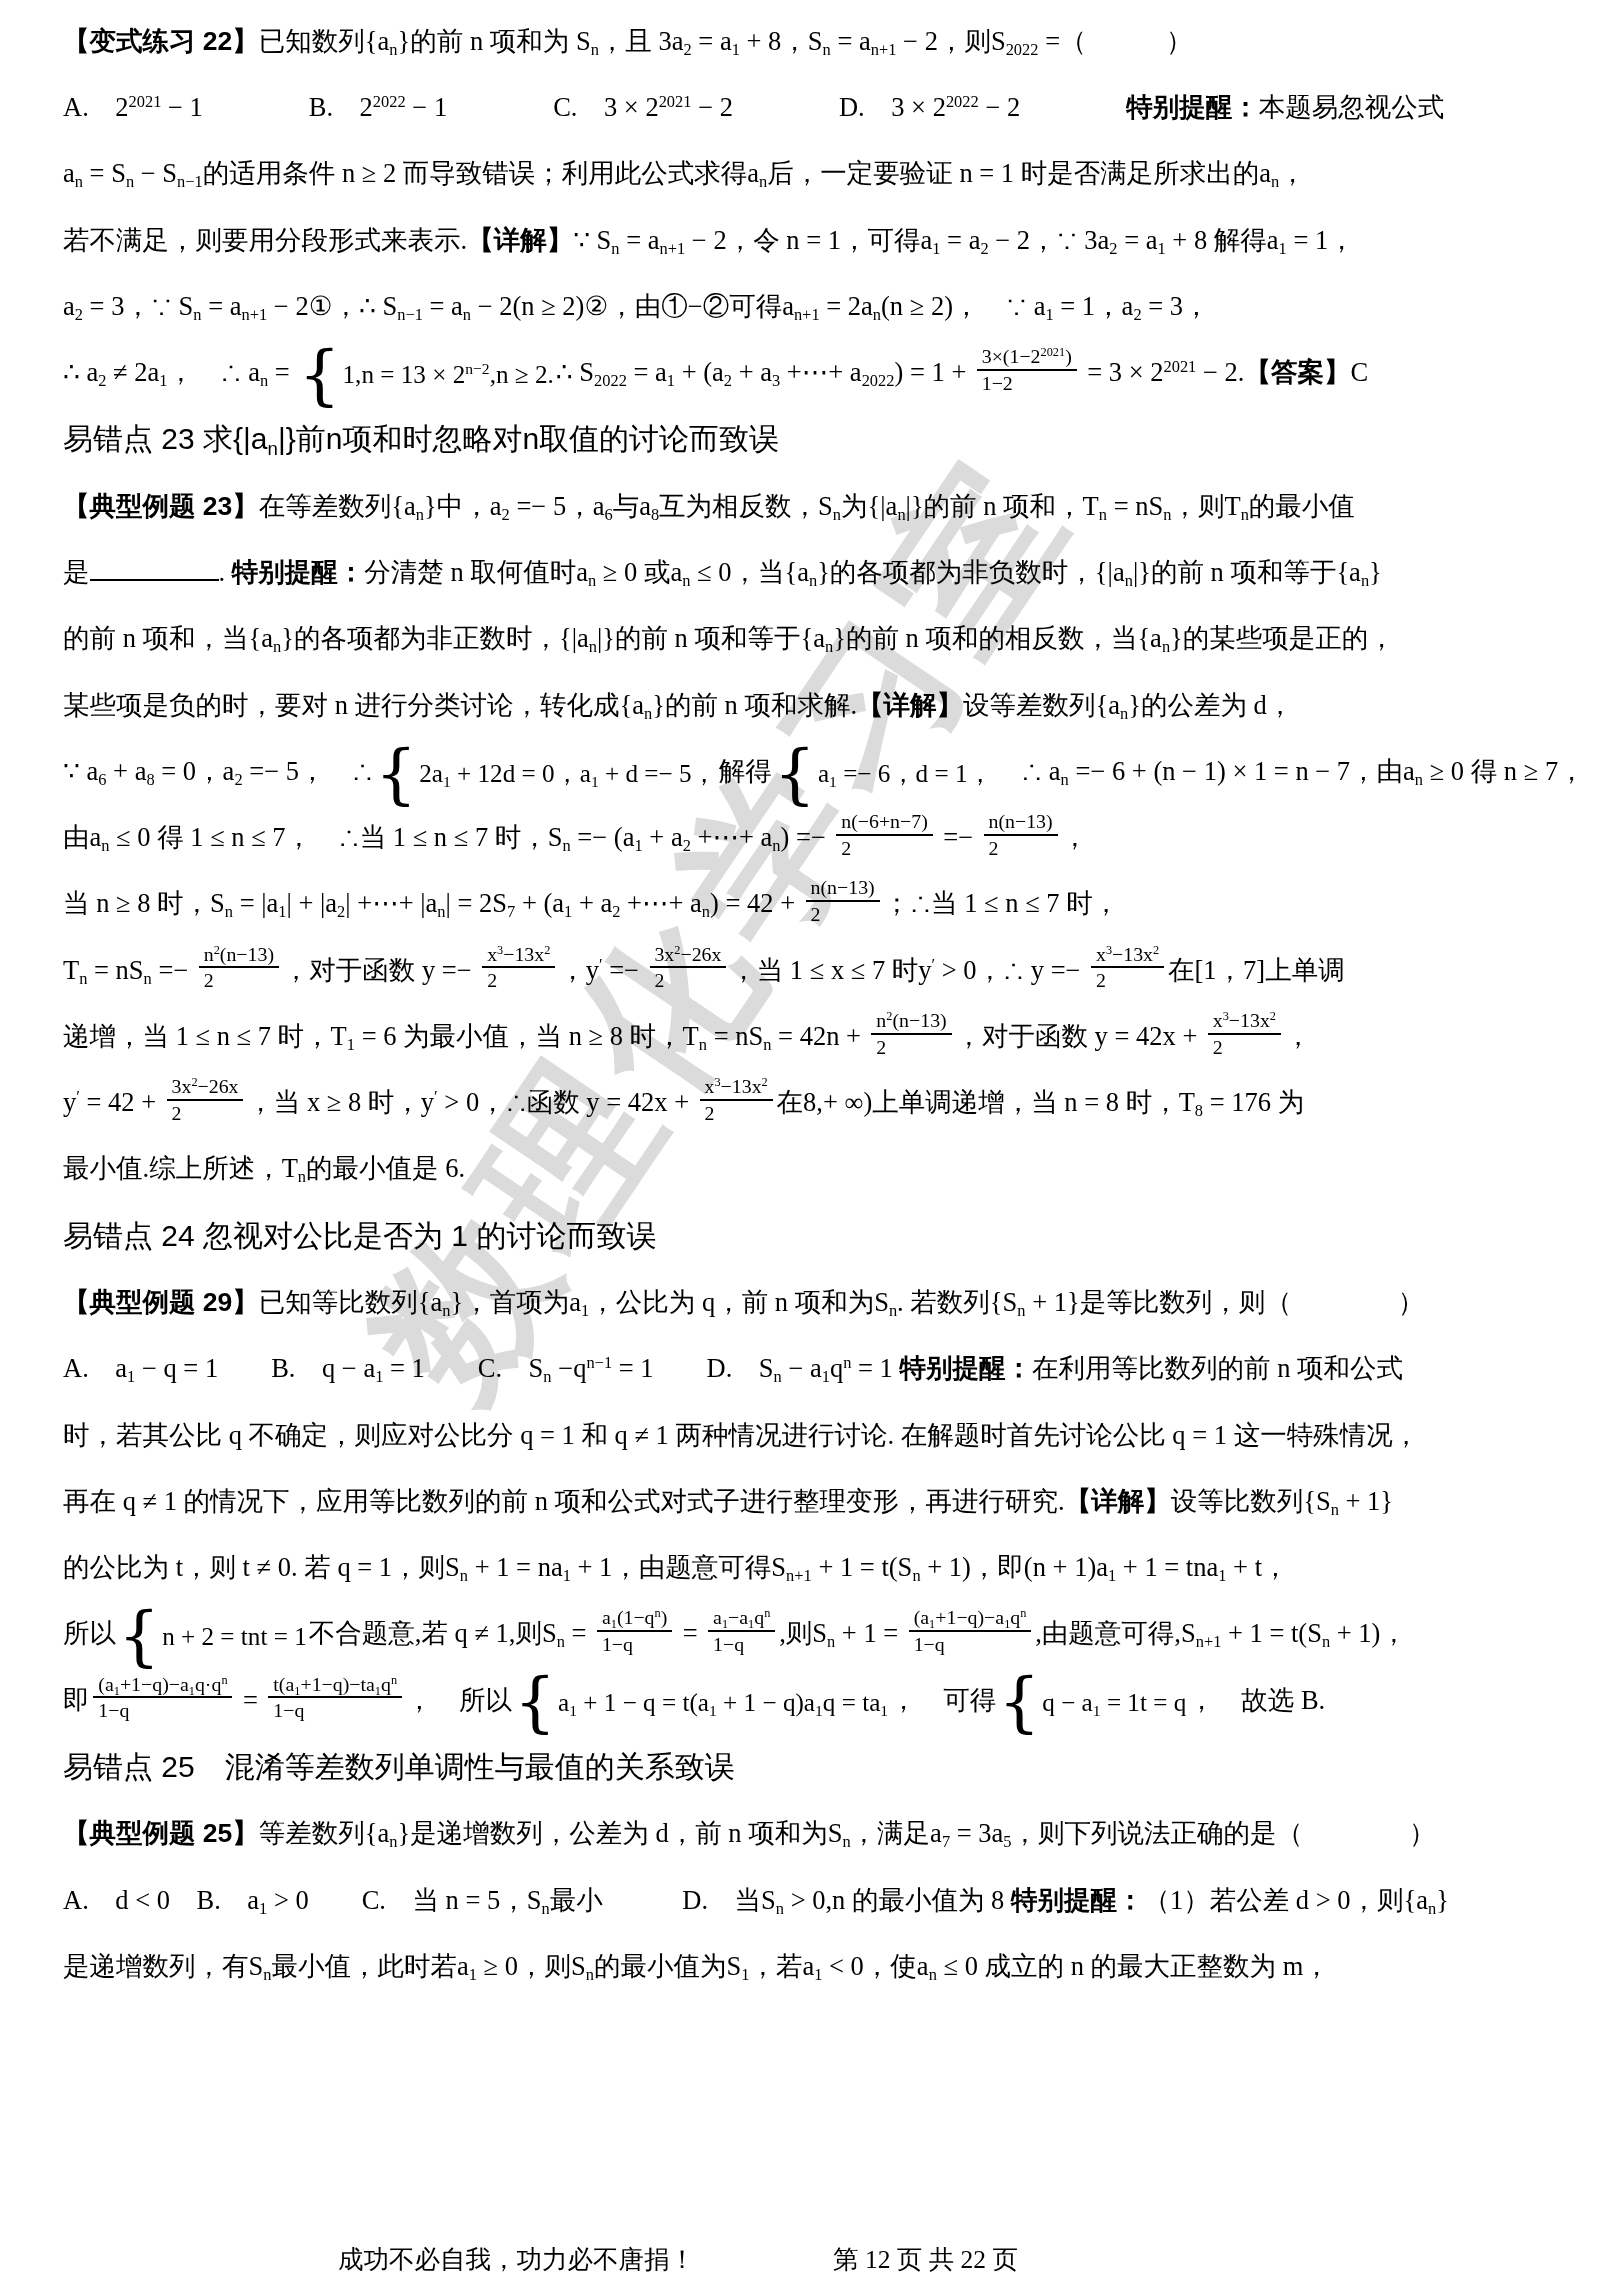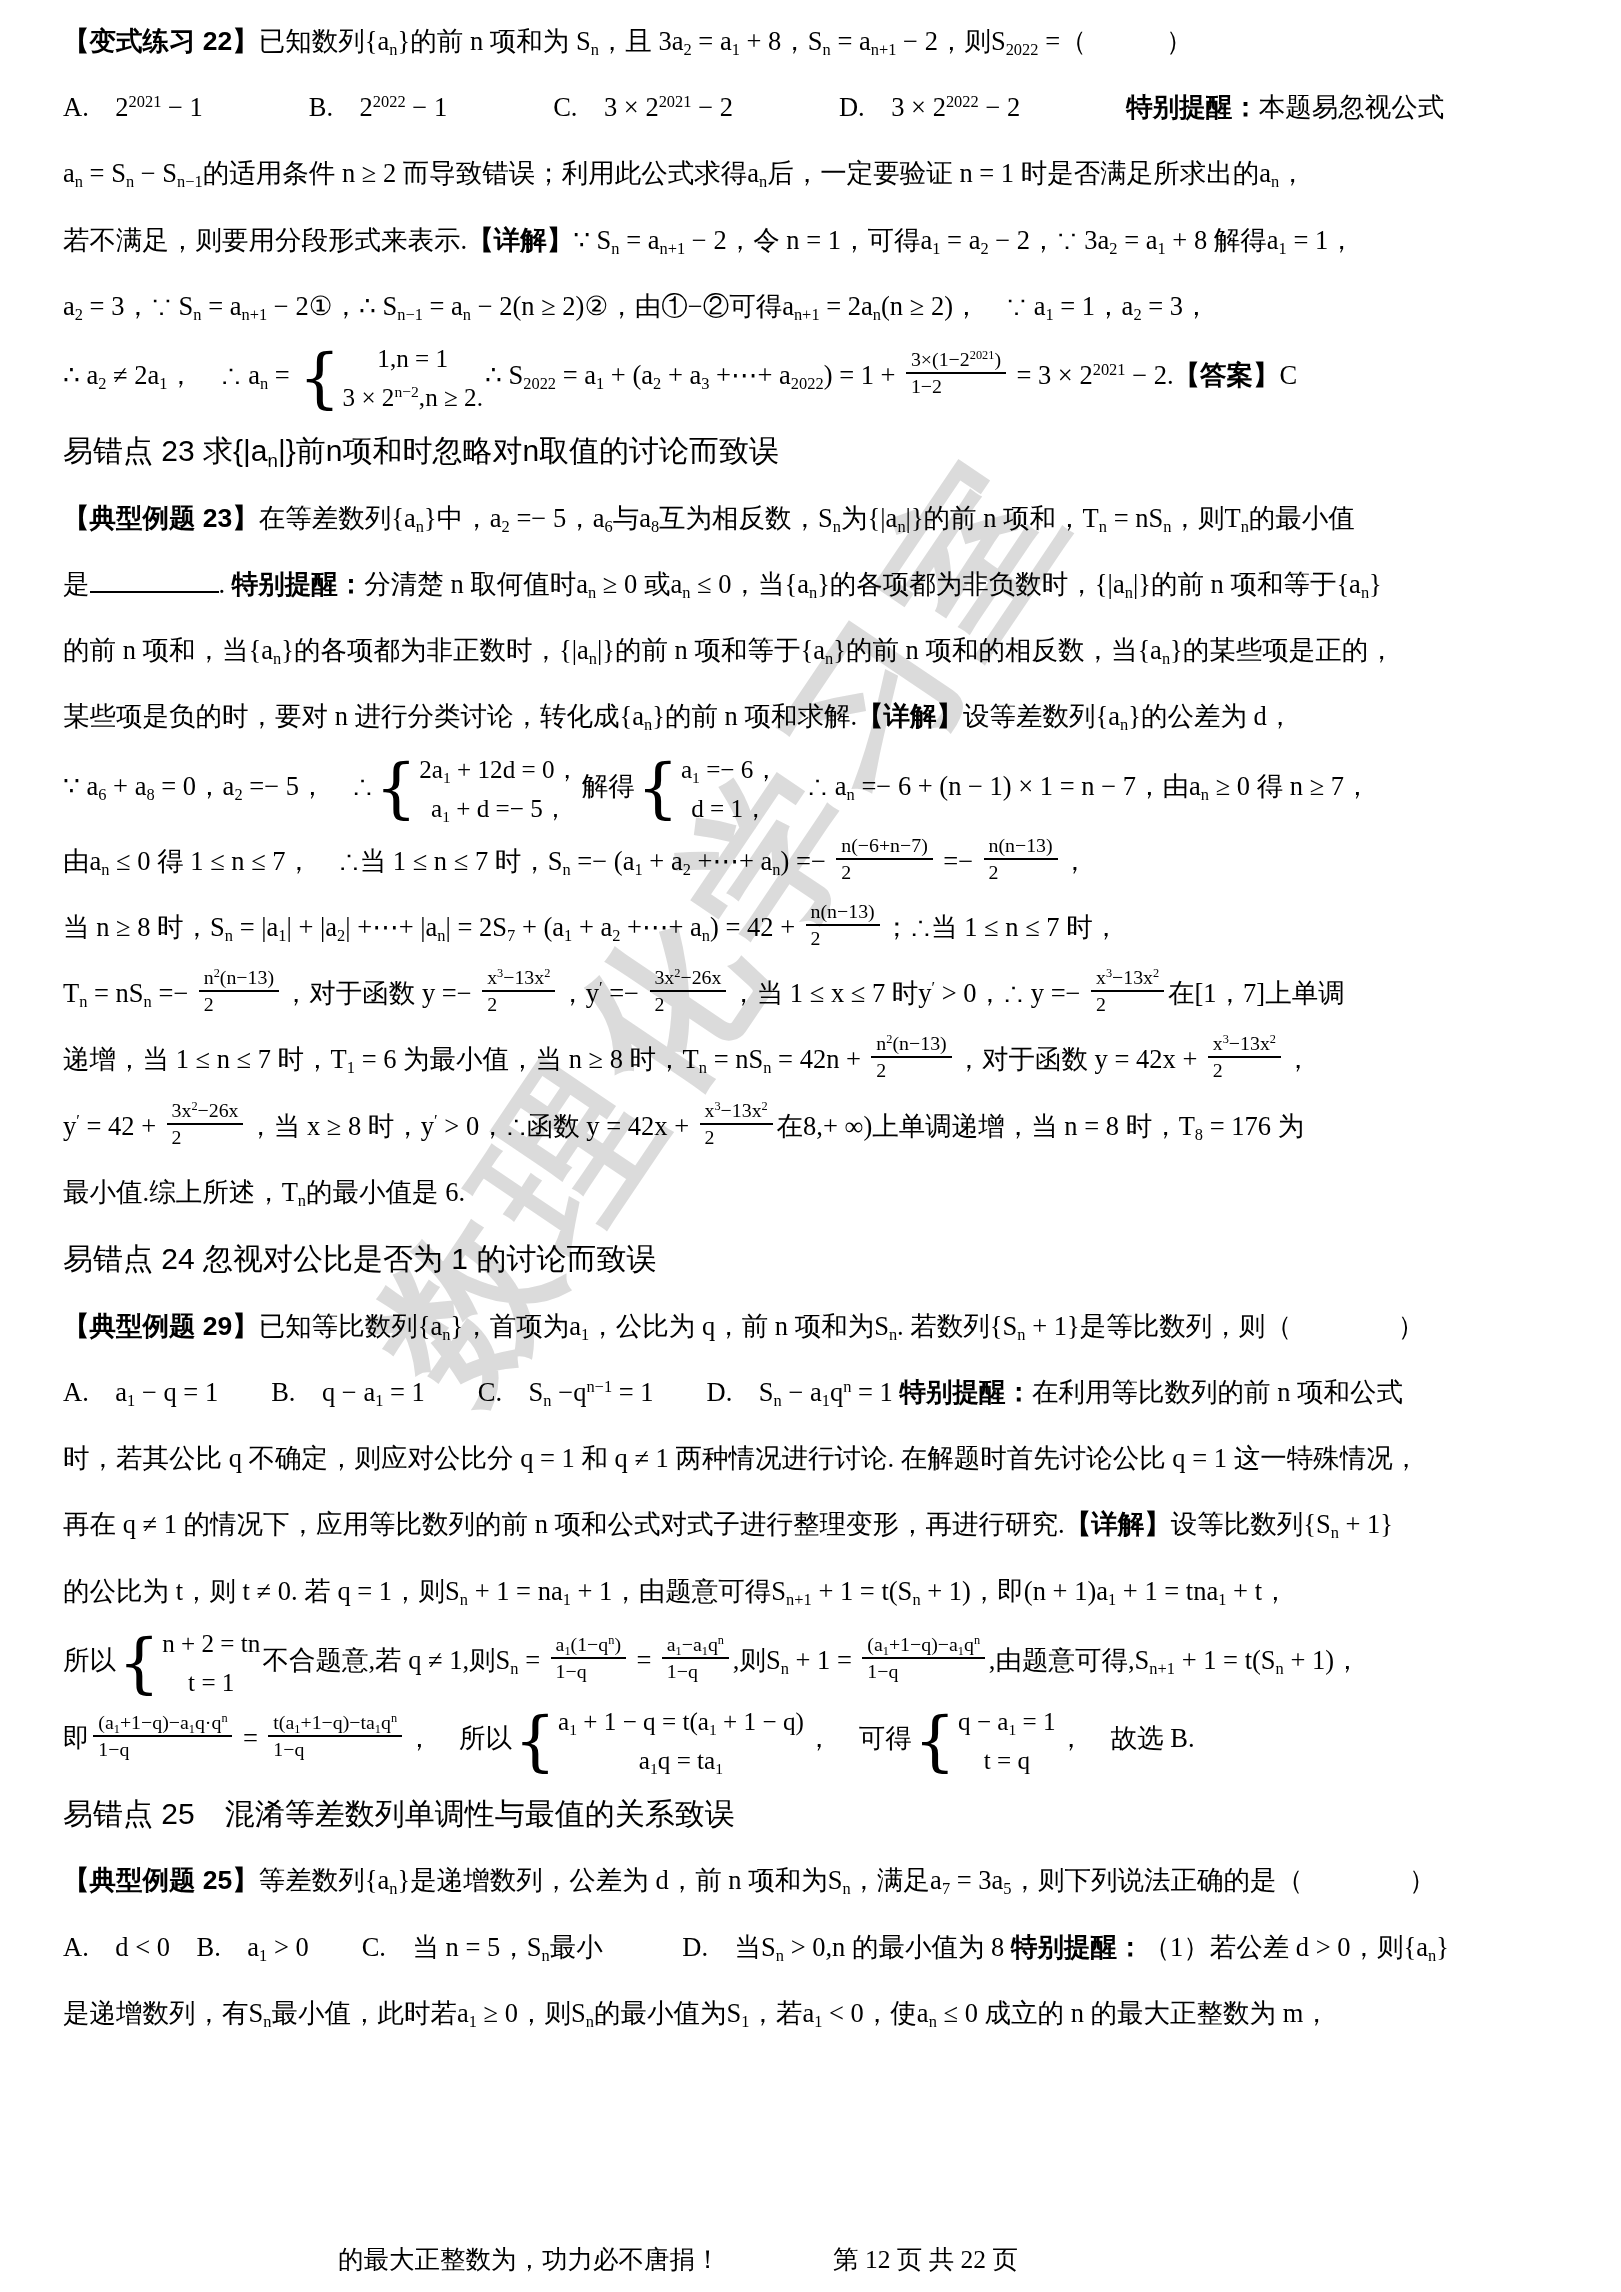--- a/index.html
+++ b/index.html
@@ -77,21 +77,21 @@
     margin:0 2px;
   }
   .cases .brace{
     font-family:"DejaVu Serif", serif;
     font-size:2.5em;
     font-weight:400;
     line-height:0.85;
   }
   .cases .rows{
     display:inline-flex;
-    flex-direction:column;
+    flex-direction:row;
     align-items:center;
     font-size:0.95em;
     line-height:1.55;
     padding-left:2px;
     text-align:center;
   }
   .footer{
     position:absolute;
     left:0;right:0;
     bottom:15.7px;
@@ -168,17 +168,17 @@
               <span>q − a<sub>1</sub> = 1</span>
               <span>t = q</span>
             </span>
           </span>，　故选 B.</span></div>
       <div class="heading"><span>易错点 25　混淆等差数列单调性与最值的关系致误</span></div>
       <div class="line"><span class="b">【典型例题 25】</span><span>等差数列{a<sub>n</sub>}是递增数列，公差为 d，前 n 项和为S<sub>n</sub>，满足a<sub>7</sub> = 3a<sub>5</sub>，则下列说法正确的是（　　　　）</span></div>
       <div class="line"><span>A.　d &lt; 0　B.　a<sub>1</sub> &gt; 0　　C.　当 n = 5，S<sub>n</sub>最小　　　D.　当S<sub>n</sub> &gt; 0,n 的最小值为 8 </span><span class="b">特别提醒：</span><span>（1）若公差 d &gt; 0，则{a<sub>n</sub>}</span></div>
       <div class="line"><span>是递增数列，有S<sub>n</sub>最小值，此时若a<sub>1</sub> ≥ 0，则S<sub>n</sub>的最小值为S<sub>1</sub>，若a<sub>1</sub> &lt; 0，使a<sub>n</sub> ≤ 0 成立的 n 的最大正整数为 m，</span></div>
     </div>
   <div class="footer">
-    <span class="quote">的最大正整数为，功力必不唐捐！</span>
+    <span class="quote">成功不必自我，功力必不唐捐！</span>
     <span class="pageinfo">第 12 页  共 22 页</span>
   </div>
 </div>
 
 
 </body></html>

